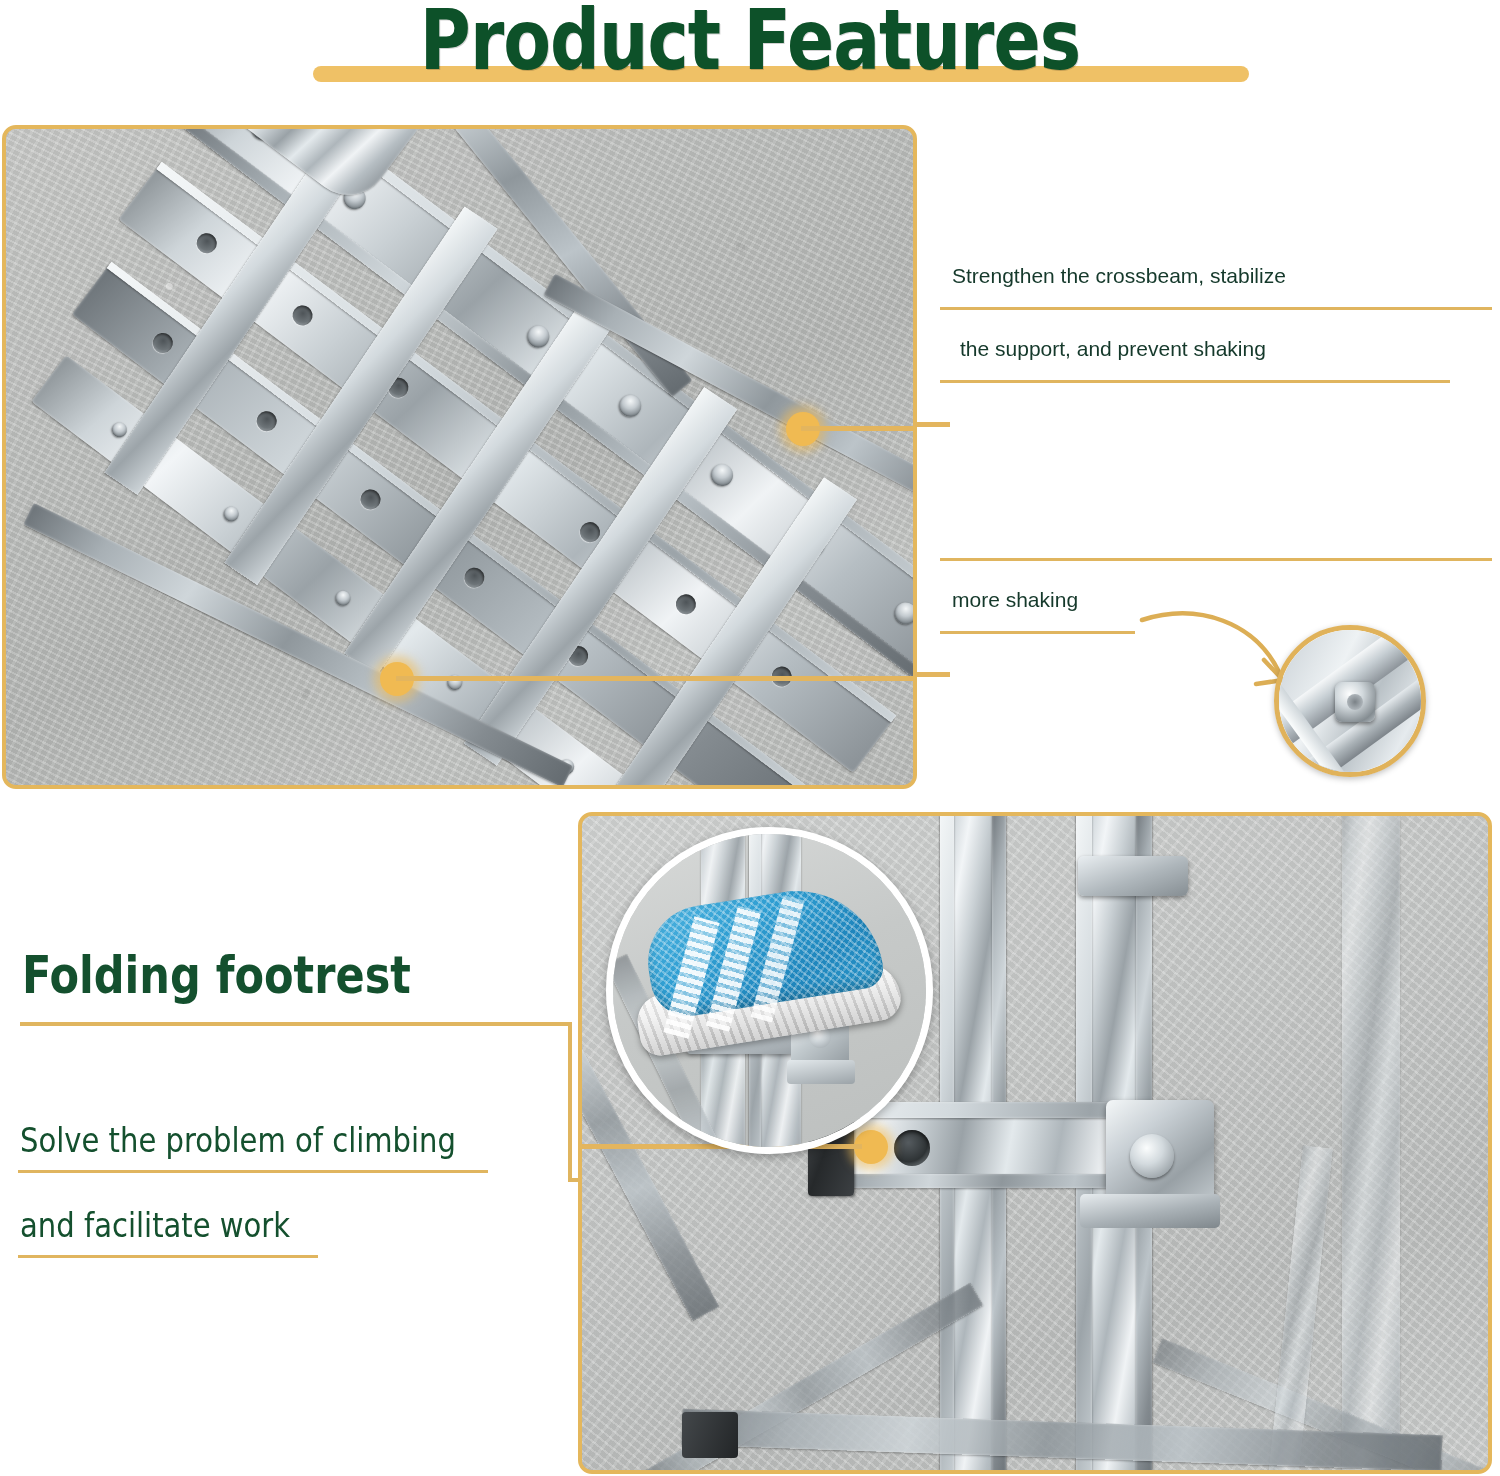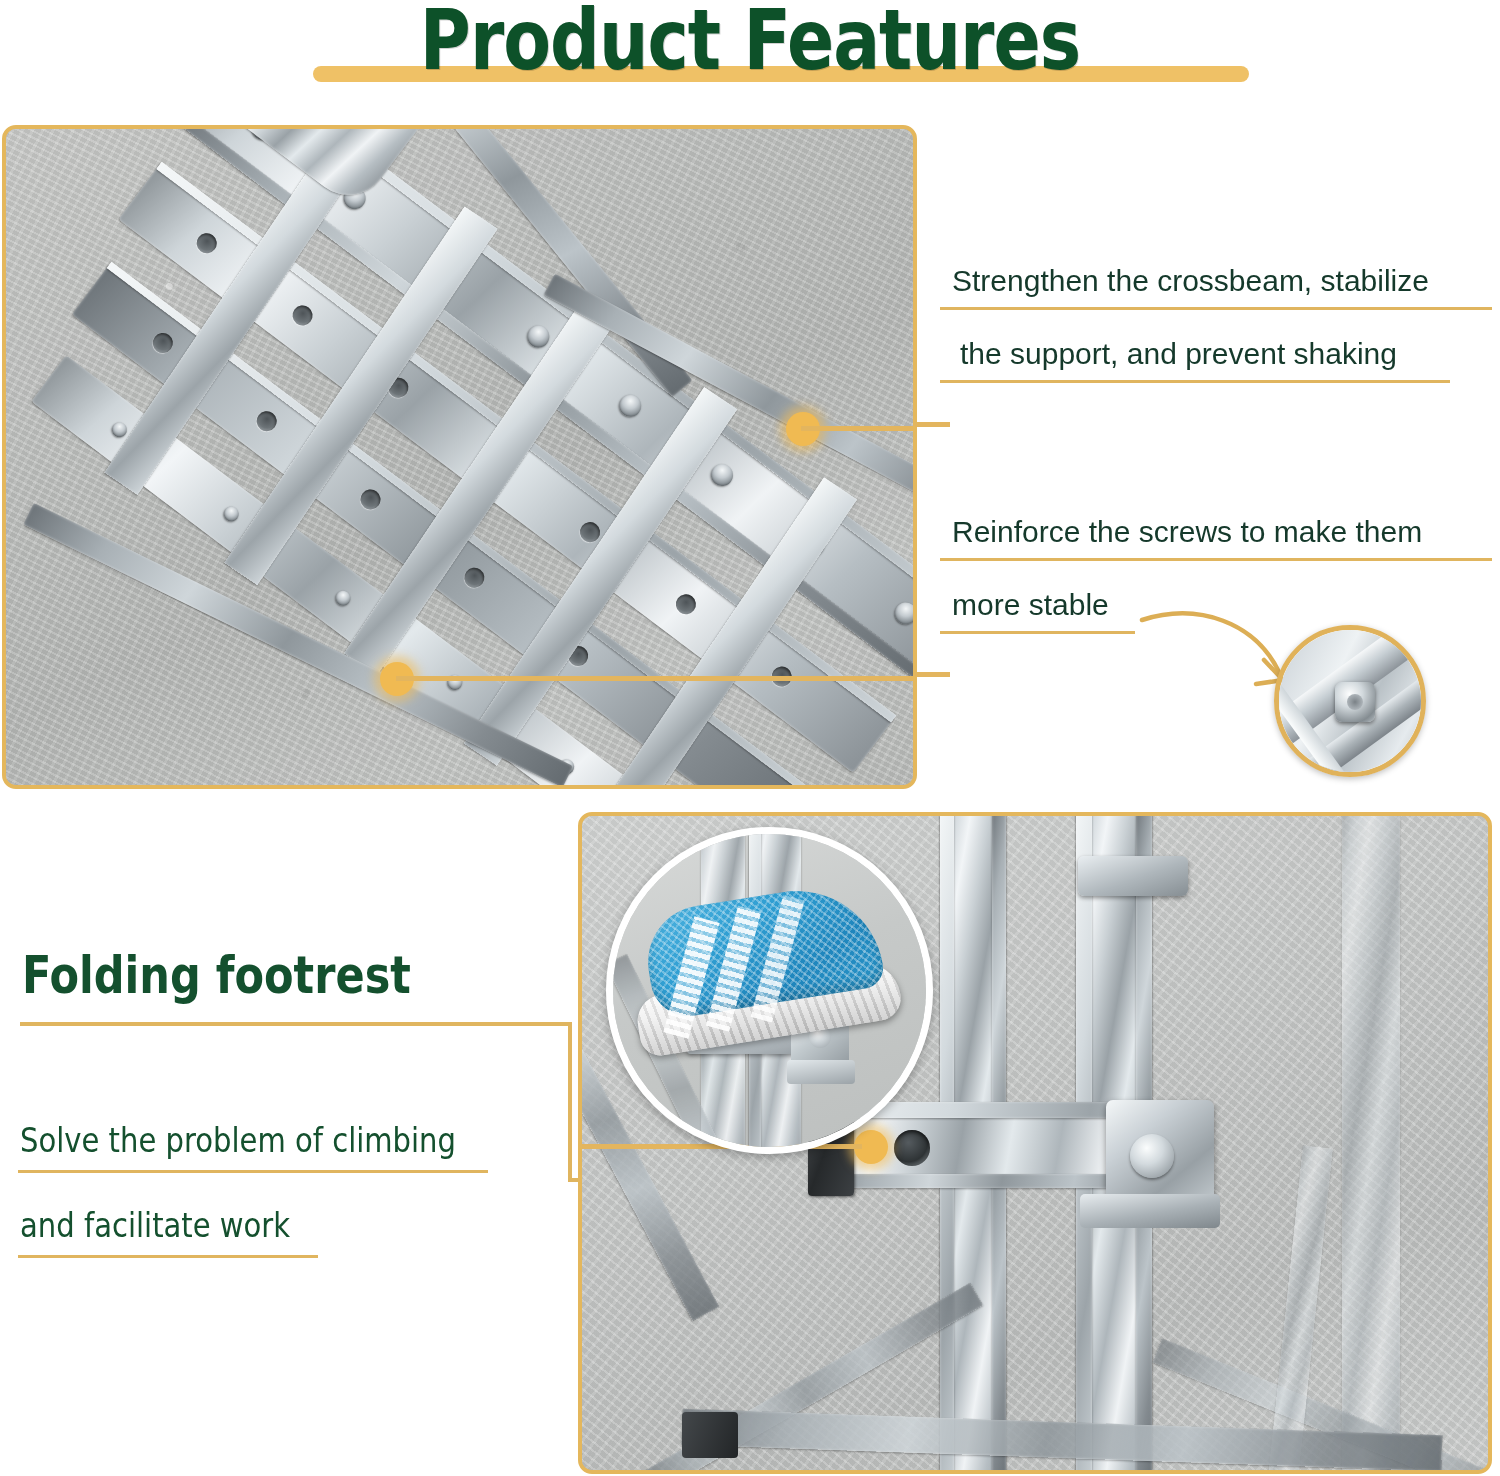--- a/index.html
+++ b/index.html
@@ -98,21 +98,21 @@
     box-shadow:0 0 10px 6px rgba(240,186,82,.55);
   }
   .leader{
     position:absolute; height:5px; background:#e3b55e;
   }
 
   
   .callout-line{
     position:absolute;
     color:#15392b;
-    font-size:30px;
+    font-size:21px;
     font-weight:normal;
     white-space:nowrap;
     letter-spacing:0px;
   }
   .callout-rule{
     position:absolute; height:3px; background:#e0b55f;
   }
 
   
   .section-heading{
@@ -229,24 +229,23 @@
 
   <div class="leader" style="left:915px; top:422px; width:35px;"></div>
   <div class="leader" style="left:915px; top:672px; width:35px;"></div>
 
   <div class="callout-line" style="left:952px; top:264px;">Strengthen the crossbeam, stabilize</div>
   <div class="callout-rule" style="left:940px; top:307px; width:552px;"></div>
 
   <div class="callout-line" style="left:952px; top:337px;margin-left:8px;">the support, and prevent shaking</div>
   <div class="callout-rule" style="left:940px; top:380px; width:510px;"></div>
 
-  <div class="callout-line" style="left:952px; top:515px;">Reinforce the screws to make them</div>
   <div class="callout-rule" style="left:940px; top:558px; width:552px;"></div>
 
-  <div class="callout-line" style="left:952px; top:588px;">more stable</div>
+  <div class="callout-line" style="left:952px; top:588px;">more shaking</div>
   <div class="callout-rule" style="left:940px; top:631px; width:195px;"></div>
 
   <svg width="190" height="120" style="position:absolute; left:1138px; top:598px;">
     <path d="M4 22 C 60 4, 118 24, 142 76" stroke="#dcae55" stroke-width="4.5" fill="none" stroke-linecap="round"></path>
     <path d="M126 62 L145 82 L118 86" stroke="#dcae55" stroke-width="4.5" fill="none" stroke-linecap="round" stroke-linejoin="round"></path>
   </svg>
 
   <div class="inset-circle" id="inset-screw">
     <div style="position:absolute; inset:-20px;
                 background:linear-gradient(118deg,#9aa1a6 0%,#d7dde1 22%,#eef2f4 40%,#b9c1c6 58%,#e6ebee 76%,#98a0a5 100%);"></div>

